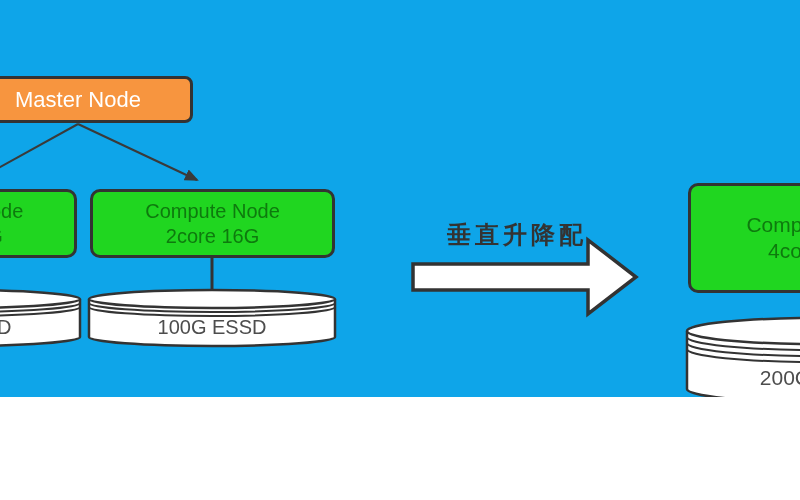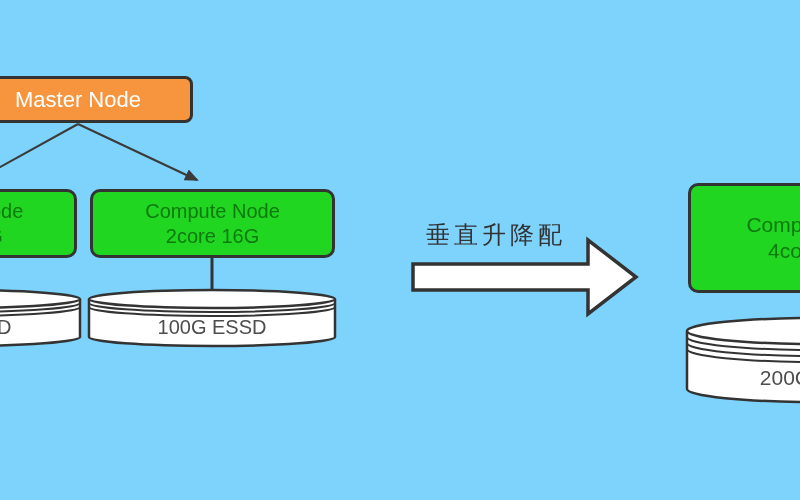--- a/index.html
+++ b/index.html
@@ -1,17 +1,17 @@
 <!DOCTYPE html>
 <html style="--master-fill: #F7953F; --master-text: #FFFFFF; --compute-fill: #20D620; --compute-text: #0E7A0E; --outline: #333333; --disk-text: #4D4D4D;"><head>
 <meta charset="utf-8">
 <style>
   html,body{margin:0;padding:0;background:#fff;}
   .canvas{
-    position:relative;width:800px;height:500px;overflow:hidden;background:#7dd3fc;
+    position:relative;width:800px;height:397px;overflow:hidden;background:#0ea5e9;
     font-family:"Liberation Sans","DejaVu Sans",sans-serif;
   }
   .canvas svg{position:absolute;left:0;top:0;}
   .node{
     position:absolute;box-sizing:border-box;
     display:flex;flex-direction:column;align-items:center;justify-content:center;
     border:3px solid var(--outline,#333333);text-align:center;
   }
   .master{
     left:-37px;top:76px;width:230px;height:47px;border-radius:8px;
@@ -26,22 +26,22 @@
   .compute.mid{left:90px;top:189px;width:245px;height:69px;}
   .compute.right{left:688px;top:183px;width:258px;height:110px;font-size:21px;line-height:26px;}
   .disk-label{
     position:absolute;width:300px;text-align:center;
     color:var(--disk-text,#4D4D4D);font-size:20px;
   }
   .disk-label.left{left:-193px;top:316px;}
   .disk-label.mid{left:62px;top:316px;}
   .disk-label.right{left:667px;top:366px;font-size:21px;}
   .transition-label{
-    position:absolute;left:346px;top:219px;width:300px;text-align:center;
-    font-size:24px;font-weight:normal;letter-spacing:4px;color:#333;
+    position:absolute;left:367px;top:219px;width:300px;text-align:center;
+    font-size:24px;font-weight:bold;letter-spacing:4px;color:#333;
   }
 </style>
 </head>
 <body>
 
 <div class="canvas">
 
   <svg width="800" height="500" viewBox="0 0 800 500">
     <defs>
       <marker id="arrowhead" markerUnits="userSpaceOnUse" markerWidth="14" markerHeight="12" refX="12" refY="6" orient="auto">

